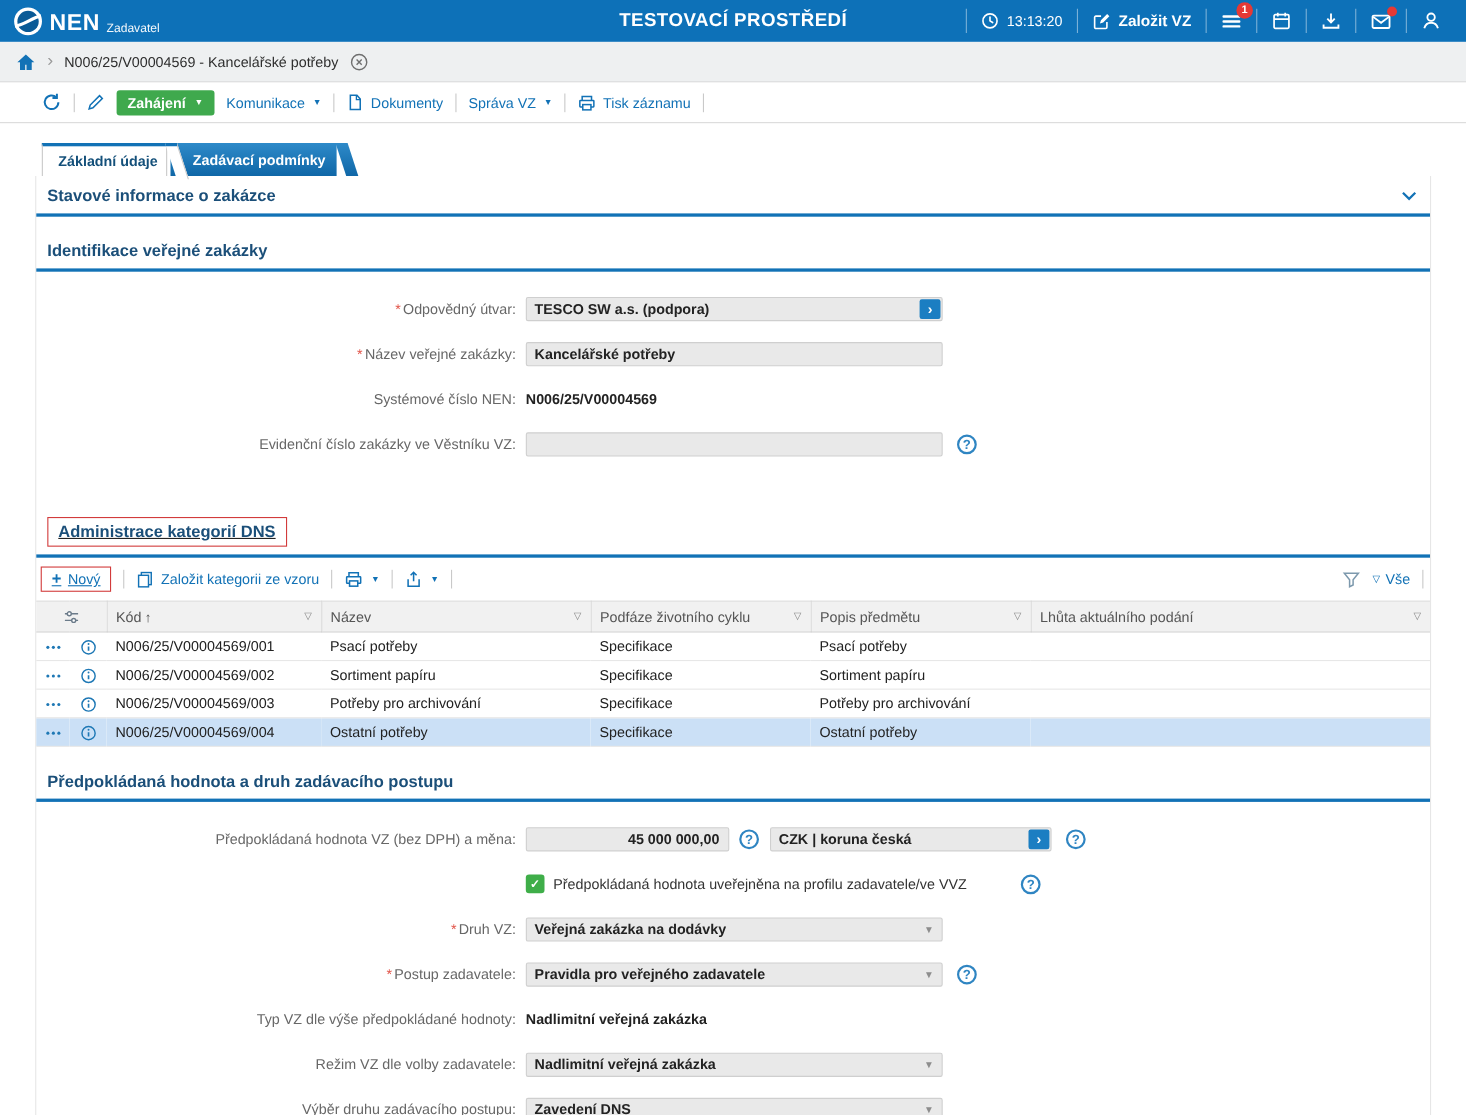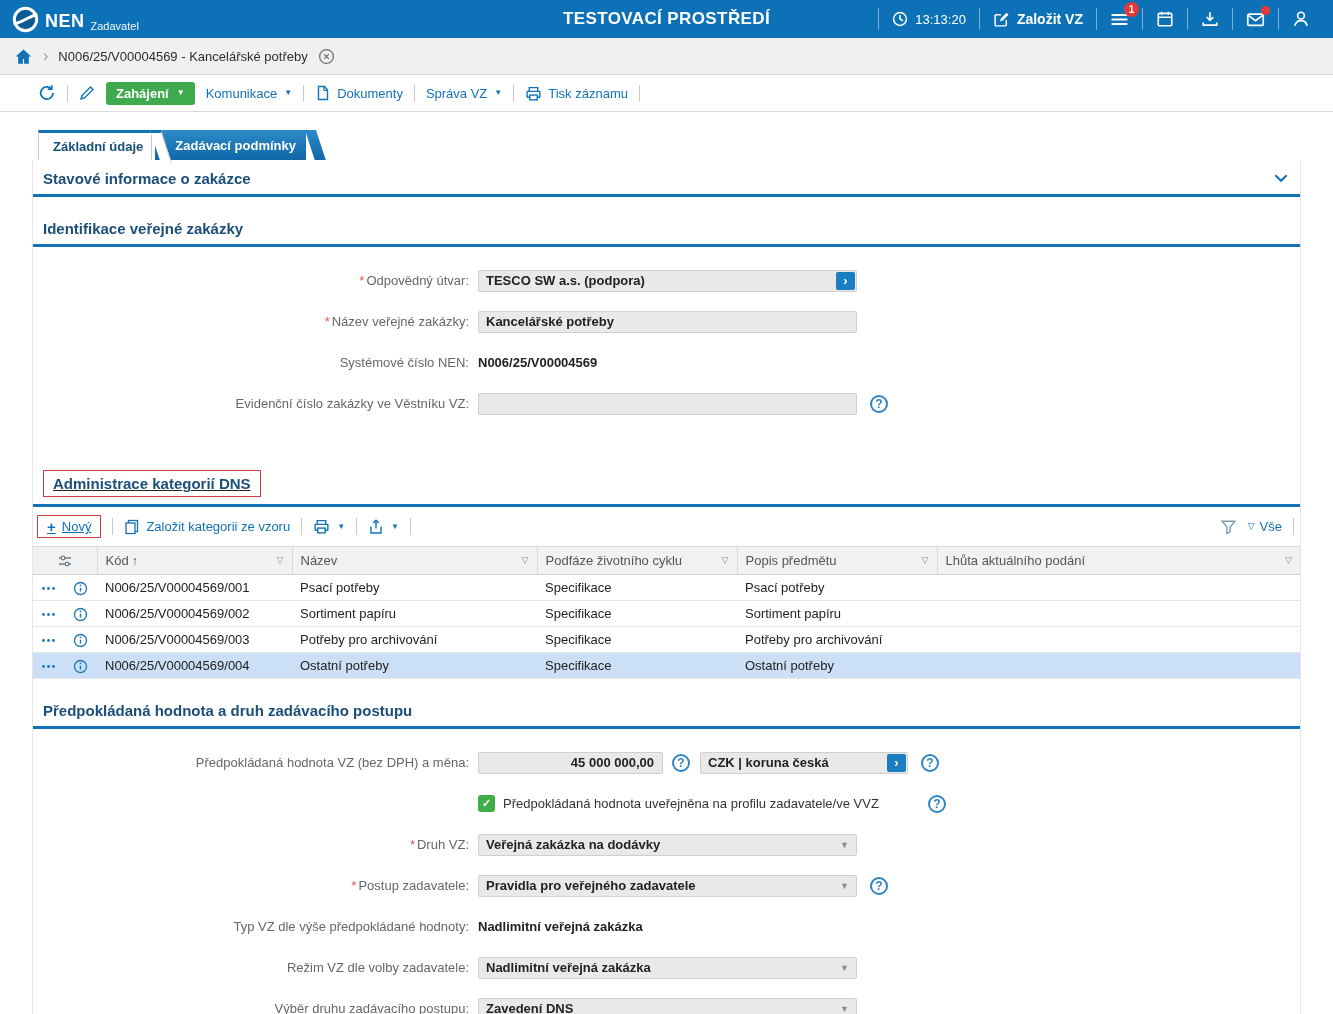--- a/index.html
+++ b/index.html
@@ -4,21 +4,21 @@
 <style>
   *{margin:0;padding:0;box-sizing:border-box;}
   html,body{width:1333px;height:1014px;overflow:hidden;}
   body{font-family:"Liberation Sans",sans-serif;font-size:13px;color:#222;background:#fff;}
   .ic{display:block;}
   .blue{color:#1272b6;}
 
   
   .topbar{height:38px;background:#0d71b8;display:flex;align-items:center;padding:0 10px 0 12px;position:relative;color:#fff;}
   .brand{display:flex;align-items:flex-end;gap:6px;cursor:pointer;}
-  .brand-name{font-size:18px;font-weight:bold;letter-spacing:.5px;line-height:24px;}
+  .brand-name{font-size:21px;font-weight:bold;letter-spacing:.5px;line-height:24px;}
   .brand-sub{font-size:11px;line-height:14px;opacity:.95;}
   .env-title{position:absolute;left:0;right:0;text-align:center;font-size:17px;font-weight:bold;letter-spacing:.4px;pointer-events:none;}
   .top-right{margin-left:auto;display:flex;align-items:center;position:relative;z-index:1;}
   .top-item{display:flex;align-items:center;gap:7px;padding:0 13px;height:22px;border-left:1px solid rgba(255,255,255,.45);cursor:pointer;white-space:nowrap;}
   .top-item.boldlabel{font-weight:bold;font-size:14px;}
   .iconwrap{position:relative;display:inline-block;}
   .badge{position:absolute;top:-8px;right:-10px;background:#e53935;border-radius:8px;min-width:15px;height:15px;padding:0 3px;
          font-size:10px;font-weight:bold;display:flex;align-items:center;justify-content:center;color:#fff;}
   .dotbadge{position:absolute;top:-4px;right:-5px;width:9px;height:9px;border-radius:50%;background:#e53935;}
 
@@ -61,21 +61,21 @@
   .req{color:#e2574c;margin-right:2px;}
   .field{position:relative;width:379px;height:22px;background:#e9e9e9;border:1px solid #cfcfcf;border-radius:2px;
          display:flex;align-items:center;padding:0 24px 0 7px;font-weight:bold;flex:none;white-space:nowrap;overflow:hidden;}
   .pickbtn{position:absolute;right:1px;top:1px;width:19px;height:18px;background:#1b7ec2;color:#fff;border-radius:2px;
            display:flex;align-items:center;justify-content:center;font-size:13px;font-weight:bold;cursor:pointer;}
   .ddcaret{position:absolute;right:7px;top:6px;color:#8d8d8d;font-size:9px;line-height:1;}
   .help{width:18px;height:18px;border-radius:50%;border:2px solid #2f85c2;color:#2f85c2;font-weight:bold;font-size:12px;
         display:flex;align-items:center;justify-content:center;margin-left:13px;flex:none;cursor:pointer;background:#fff;}
   .ptext{font-weight:bold;}
   .amount{width:185px;justify-content:flex-end;padding-right:8px;}
-  .currency{width:208px;margin-left:10px;}
+  .currency{width:256px;margin-left:10px;}
   .help.near{margin-left:9px;}
   .checkwrap{width:437px;display:flex;align-items:center;gap:8px;flex:none;}
   .checkbox{width:17px;height:17px;background:#3fae49;border-radius:3px;color:#fff;font-size:11px;font-weight:bold;
             display:flex;align-items:center;justify-content:center;flex:none;cursor:pointer;}
   .checklabel{color:#333;}
 
   
   .dnsbar{display:flex;align-items:center;gap:11px;padding:8px 6px 8px 4px;color:#1272b6;}
   .dnsbar .redbox{padding:3px 9px;gap:6px;cursor:pointer;}
   .plus{font-size:15px;font-weight:bold;line-height:1;}

